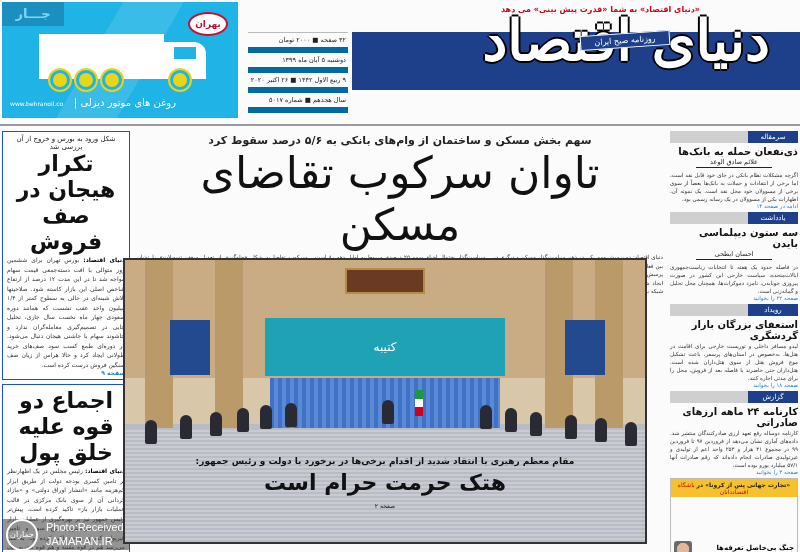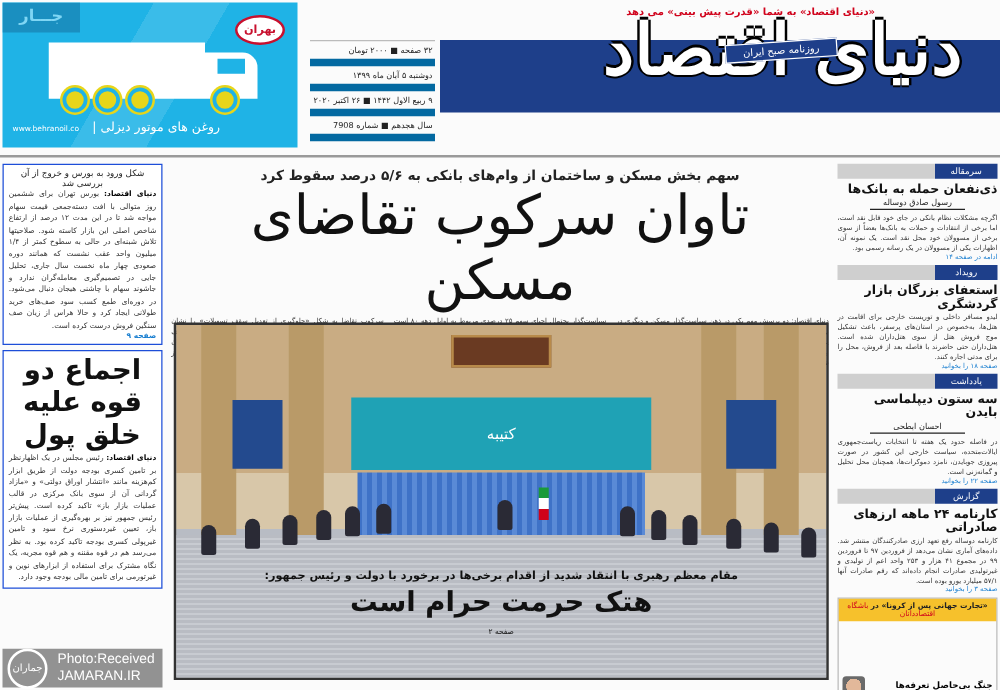--- a/index.html
+++ b/index.html
@@ -50,21 +50,21 @@
   .wm .circ { position: absolute; left: 4px; top: 0px; width: 32px; height: 32px; border-radius: 50%; border: 2px solid #fff; font-size: 8px; text-align: center; line-height: 28px; }
   .wm .l1 { position: absolute; left: 44px; top: 2px; }
   .wm .l2 { position: absolute; left: 44px; top: 16px; }
 
   
   .center { position: absolute; left: 137px; top: 131px; width: 526px; direction: rtl; }
   .sub-head { text-align: center; font-size: 11px; font-weight: bold; color: #222; margin-top: 3px; }
   .main-head { text-align: center; font-size: 44px; font-weight: 400; color: #111; line-height: 52px; letter-spacing: -1px; }
   .cols { display: flex; gap: 8px; margin-top: 2px; }
   .cols .col { flex: 1; font-size: 5.5px; line-height: 8.5px; color: #333; text-align: justify; }
-  .photo { position: absolute; left: 139px; top: 258px; width: 524px; height: 286px; border: 2px solid #333; overflow: hidden;
+  .photo { position: absolute; left: 123px; top: 258px; width: 524px; height: 286px; border: 2px solid #333; overflow: hidden;
     background: linear-gradient(#c9ac83 0 42%, #d8c7a9 42% 58%, #b8bcc4 58% 100%); }
   .photo .banner { position: absolute; left: 140px; top: 58px; width: 240px; height: 58px; background: #1fa2b5; color: #fff; font-size: 12px; text-align: center; line-height: 58px; font-family: "DejaVu Serif", serif; }
   .photo .plaque { position: absolute; left: 220px; top: 8px; width: 80px; height: 26px; background: #6a3a22; border: 2px solid #b88a4a; }
   .photo .curtain { position: absolute; left: 145px; top: 118px; width: 230px; height: 50px;
     background: repeating-linear-gradient(90deg, #3f72c7 0 4px, #5a8ad6 4px 8px); }
   .photo .pillar { position: absolute; top: 0; width: 28px; height: 180px; background: #b99a68; }
   .photo .panel { position: absolute; top: 60px; width: 40px; height: 55px; background: #234a8e; }
   .photo .floor { position: absolute; left: 0; top: 168px; width: 100%; height: 118px;
     background: repeating-linear-gradient(0deg, #b9bcc3 0 2px, #c8cbd1 2px 4px); }
   .photo .person { position: absolute; width: 12px; height: 24px; background: #2a2a35; border-radius: 6px 6px 2px 2px; }
@@ -113,32 +113,33 @@
     <div class="text">روغن های موتور دیزلی |</div>
     <div class="url">www.behranoil.co</div>
   </div>
 
   <div class="slogan">«دنیای اقتصاد» به شما «قدرت پیش بینی» می دهد</div>
 
   <div class="meta">
     <div class="row">۳۲ صفحه ■ ۲۰۰۰ تومان</div>
     <div class="row">دوشنبه ۵ آبان ماه ۱۳۹۹</div>
     <div class="row">۹ ربیع الاول ۱۴۴۲ ■ ۲۶ اکتبر ۲۰۲۰</div>
-    <div class="row">سال هجدهم ■ شماره 7908</div>
+    <div class="row">سال هجدهم ■ شماره ۵۰۱۷</div>
   </div>
 
   <div class="mast"></div>
   <div class="mast-title" style="top:-15px;">دنیای اقتصاد</div>
   <div class="mast-sub">روزنامه صبح ایران</div>
 
   <div class="rule"></div>
 
   <div class="left">
     <div class="box">
       <div class="kicker">شکل ورود به بورس و خروج از آن بررسی شد</div>
+      <div class="big">تکرار هیجان در صف فروش</div>
       <div class="body"><b>دنیای اقتصاد:</b><span> بورس تهران برای ششمین روز متوالی با افت دسته‌جمعی قیمت سهام مواجه شد تا در این مدت ۱۲ درصد از ارتفاع شاخص اصلی این بازار کاسته شود. صلاحیتها تلاش شبنه‌ای در حالی به سطوح کمتر از ۱/۴ میلیون واحد عقب نشست که همانند دوره صعودی چهار ماه نخست سال جاری، تحلیل جایی در تصمیم‌گیری معامله‌گران ندارد و جاشوند سهام با چاشنی هیجان دنبال می‌شود. در دوره‌ای طمع کسب سود صف‌های خرید طولانی ایجاد کرد و حالا هراس از زیان صف سنگین فروش درست کرده است.</span></div>
       <div class="page-ref">صفحه ۹</div>
     </div>
     <div class="box">
       <div class="big">اجماع دو قوه علیه خلق پول</div>
       <div class="body"><b>دنیای اقتصاد:</b><span> رئیس مجلس در یک اظهارنظر بر تامین کسری بودجه دولت از طریق ابزار کم‌هزینه مانند «انتشار اوراق دولتی» و «مازاد گردانی آن از سوی بانک مرکزی در قالب عملیات بازار باز» تاکید کرده است. پیش‌تر رئیس جمهور نیز بر بهره‌گیری از عملیات بازار باز، تعیین غیردستوری نرخ سود و تامین غیرپولی کسری بودجه تاکید کرده بود. به نظر می‌رسد هم در قوه مقننه و هم قوه مجریه، یک نگاه مشترک برای استفاده از ابزارهای نوین و غیرتورمی برای تامین مالی بودجه وجود دارد.</span></div>
 
     </div>
 
   </div>
@@ -189,42 +190,42 @@
     <div class="caption-ref">صفحه ۲</div>
   </div>
 
   <div class="right">
     <div class="sec">
       <div class="lbl">
           <div class="name">سرمقاله</div>
           <div class="gray"></div>
         </div>
       <h3>ذی‌نفعان حمله به بانک‌ها</h3>
-      <div class="author">رسول صادق دوساله</div>
+      <div class="author">علائم صادق الوعد</div>
       <div class="body">اگرچه مشکلات نظام بانکی در جای خود قابل نقد است، اما برخی از انتقادات و حملات به بانک‌ها بعضاً از سوی برخی از مسوولان خود محل نقد است. یک نمونه آن، اظهارات یکی از مسوولان در یک رسانه رسمی بود.</div>
       <div class="more">ادامه در صفحه ۱۴</div>
-    </div>
-    <div class="sec">
-      <div class="lbl">
-          <div class="name">رویداد</div>
-          <div class="gray"></div>
-        </div>
-      <h3>استعفای بزرگان بازار گردشگری</h3>
-      <div class="body">لیدو مسافر داخلی و توریست خارجی برای اقامت در هتل‌ها، به‌خصوص در استان‌های پرسفر، باعث تشکیل موج فروش هتل از سوی هتل‌داران شده است. هتل‌داران حتی حاضرند با فاصله بعد از فروش، محل را برای مدتی اجاره کنند.</div>
-      <div class="more">صفحه ۱۸ را بخوانید</div>
     </div>
     <div class="sec">
       <div class="lbl">
           <div class="name">یادداشت</div>
           <div class="gray"></div>
         </div>
       <h3>سه ستون دیپلماسی بایدن</h3>
       <div class="author">احسان ابطحی</div>
       <div class="body">در فاصله حدود یک هفته تا انتخابات ریاست‌جمهوری ایالات‌متحده، سیاست خارجی این کشور در صورت پیروزی جوبایدن، نامزد دموکرات‌ها، همچنان محل تحلیل و گمانه‌زنی است.</div>
       <div class="more">صفحه ۲۲ را بخوانید</div>
+    </div>
+    <div class="sec">
+      <div class="lbl">
+          <div class="name">رویداد</div>
+          <div class="gray"></div>
+        </div>
+      <h3>استعفای بزرگان بازار گردشگری</h3>
+      <div class="body">لیدو مسافر داخلی و توریست خارجی برای اقامت در هتل‌ها، به‌خصوص در استان‌های پرسفر، باعث تشکیل موج فروش هتل از سوی هتل‌داران شده است. هتل‌داران حتی حاضرند با فاصله بعد از فروش، محل را برای مدتی اجاره کنند.</div>
+      <div class="more">صفحه ۱۸ را بخوانید</div>
     </div>
     <div class="sec">
       <div class="lbl">
           <div class="name">گزارش</div>
           <div class="gray"></div>
         </div>
       <h3>کارنامه ۲۴ ماهه ارزهای صادراتی</h3>
       <div class="body">کارنامه دوساله رفع تعهد ارزی صادرکنندگان منتشر شد. داده‌های آماری نشان می‌دهد از فروردین ۹۷ تا فروردین ۹۹ در مجموع ۴۱ هزار و ۲۵۳ واحد اعم از تولیدی و غیرتولیدی صادرات انجام داده‌اند که رقم صادرات آنها ۵۷/۱ میلیارد یورو بوده است.</div>
       <div class="more">صفحه ۳ را بخوانید</div>
     </div>

